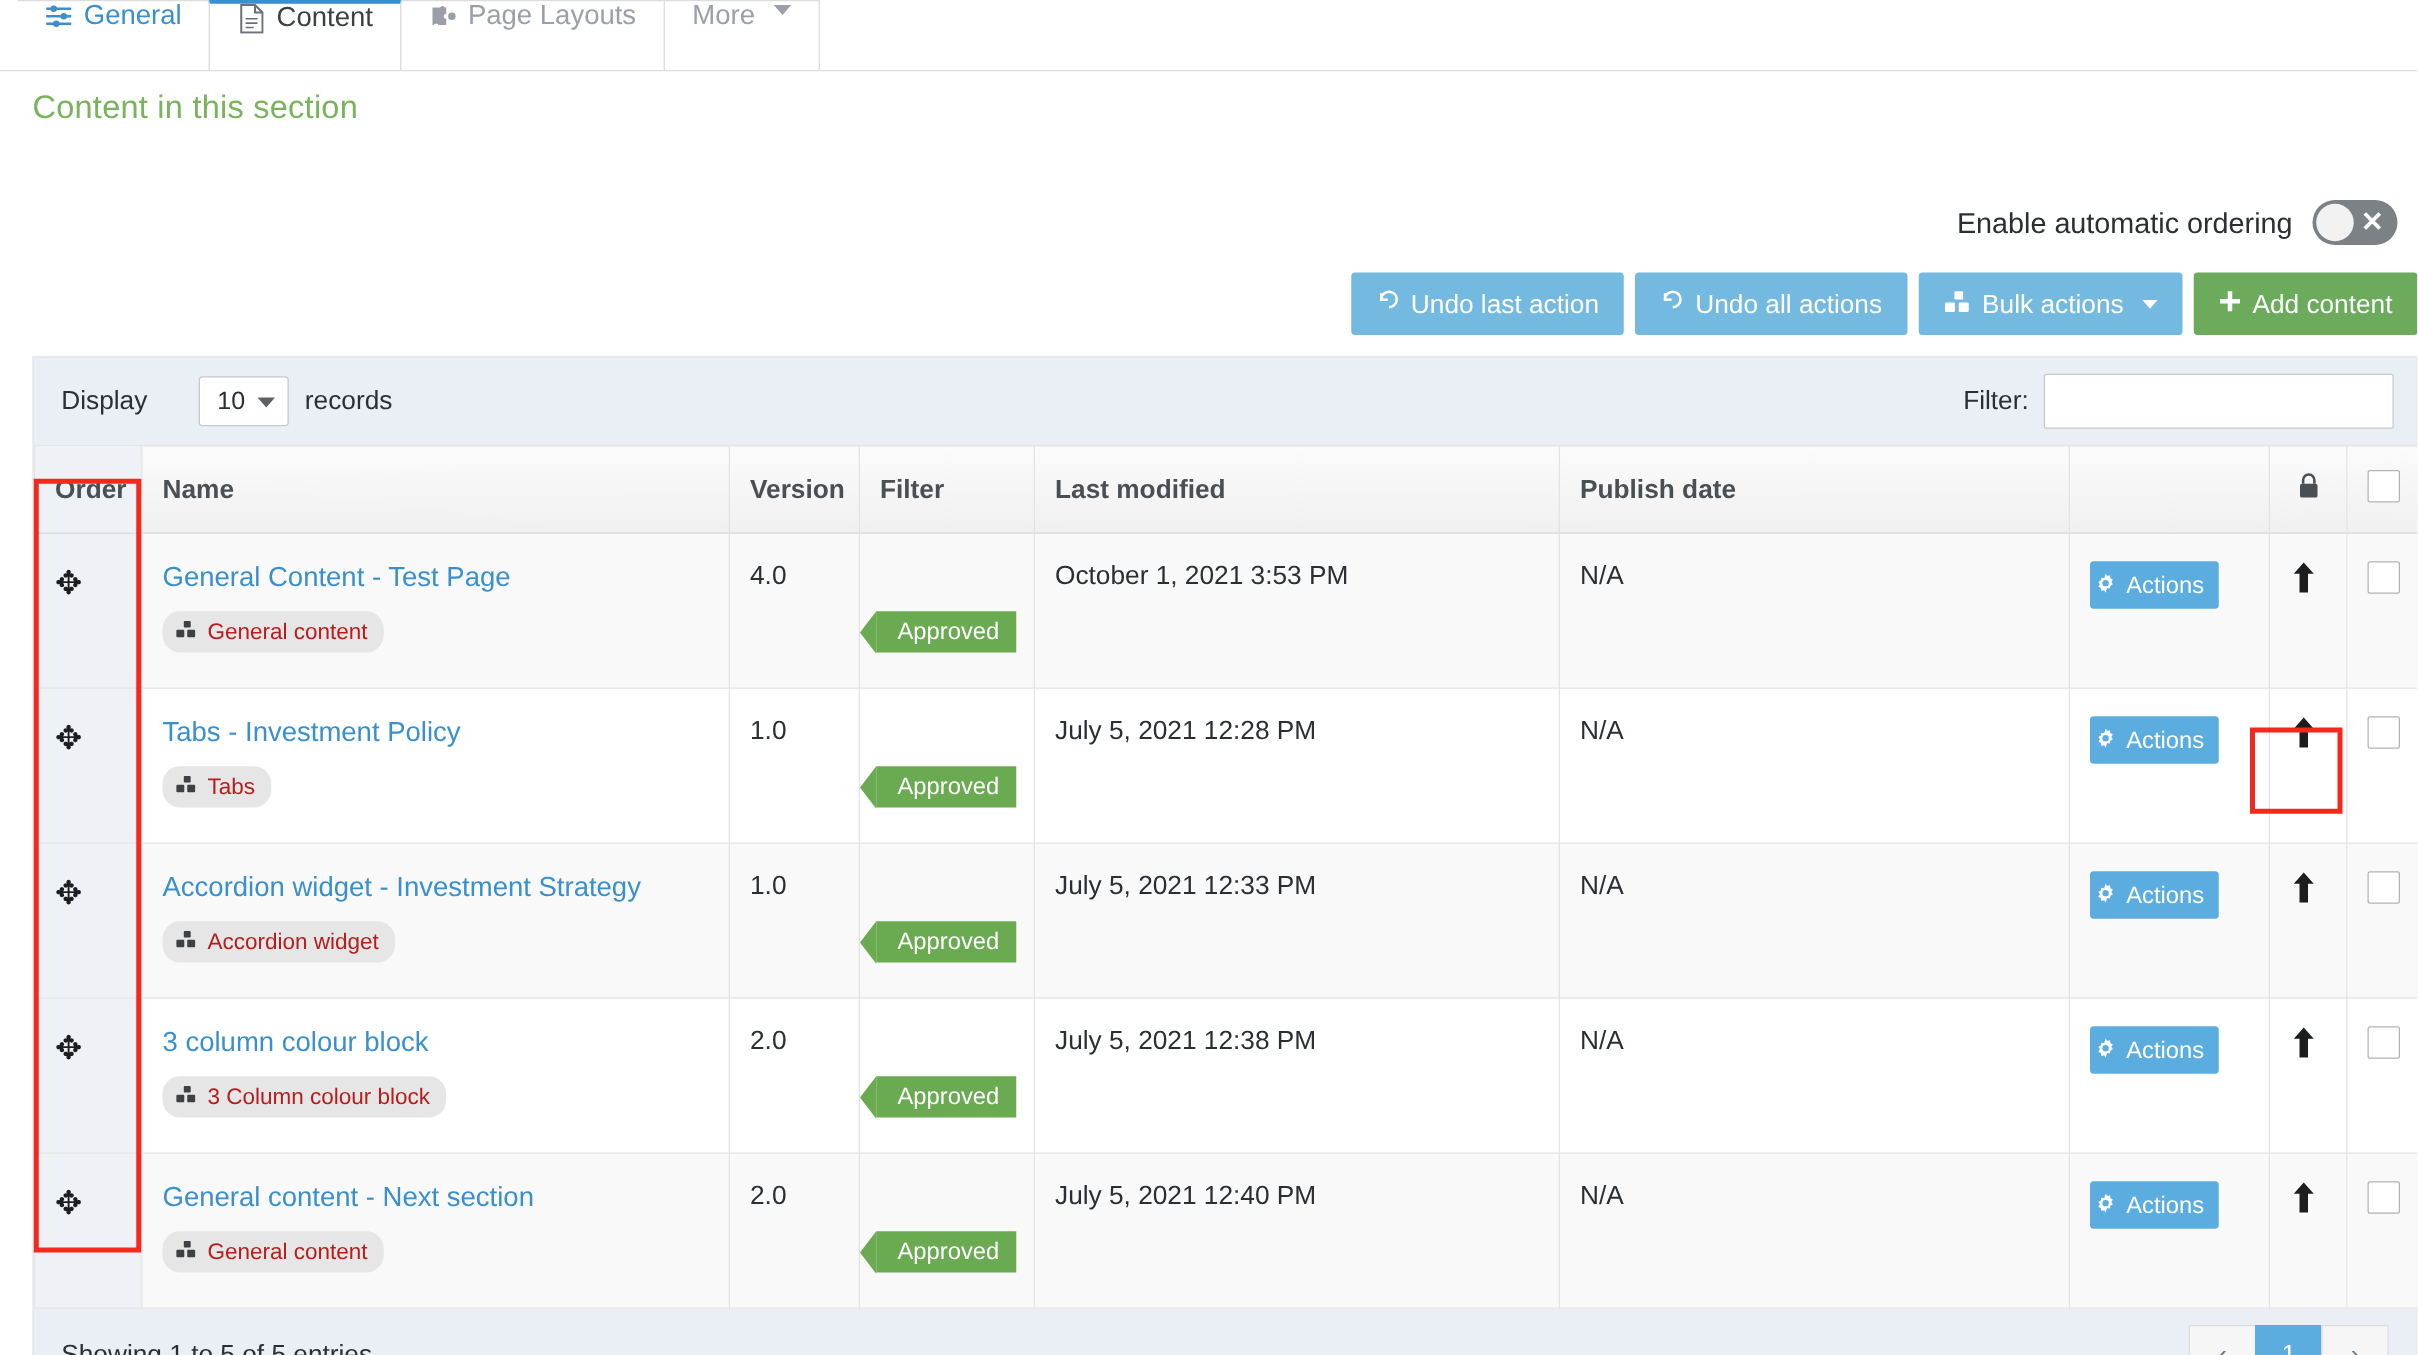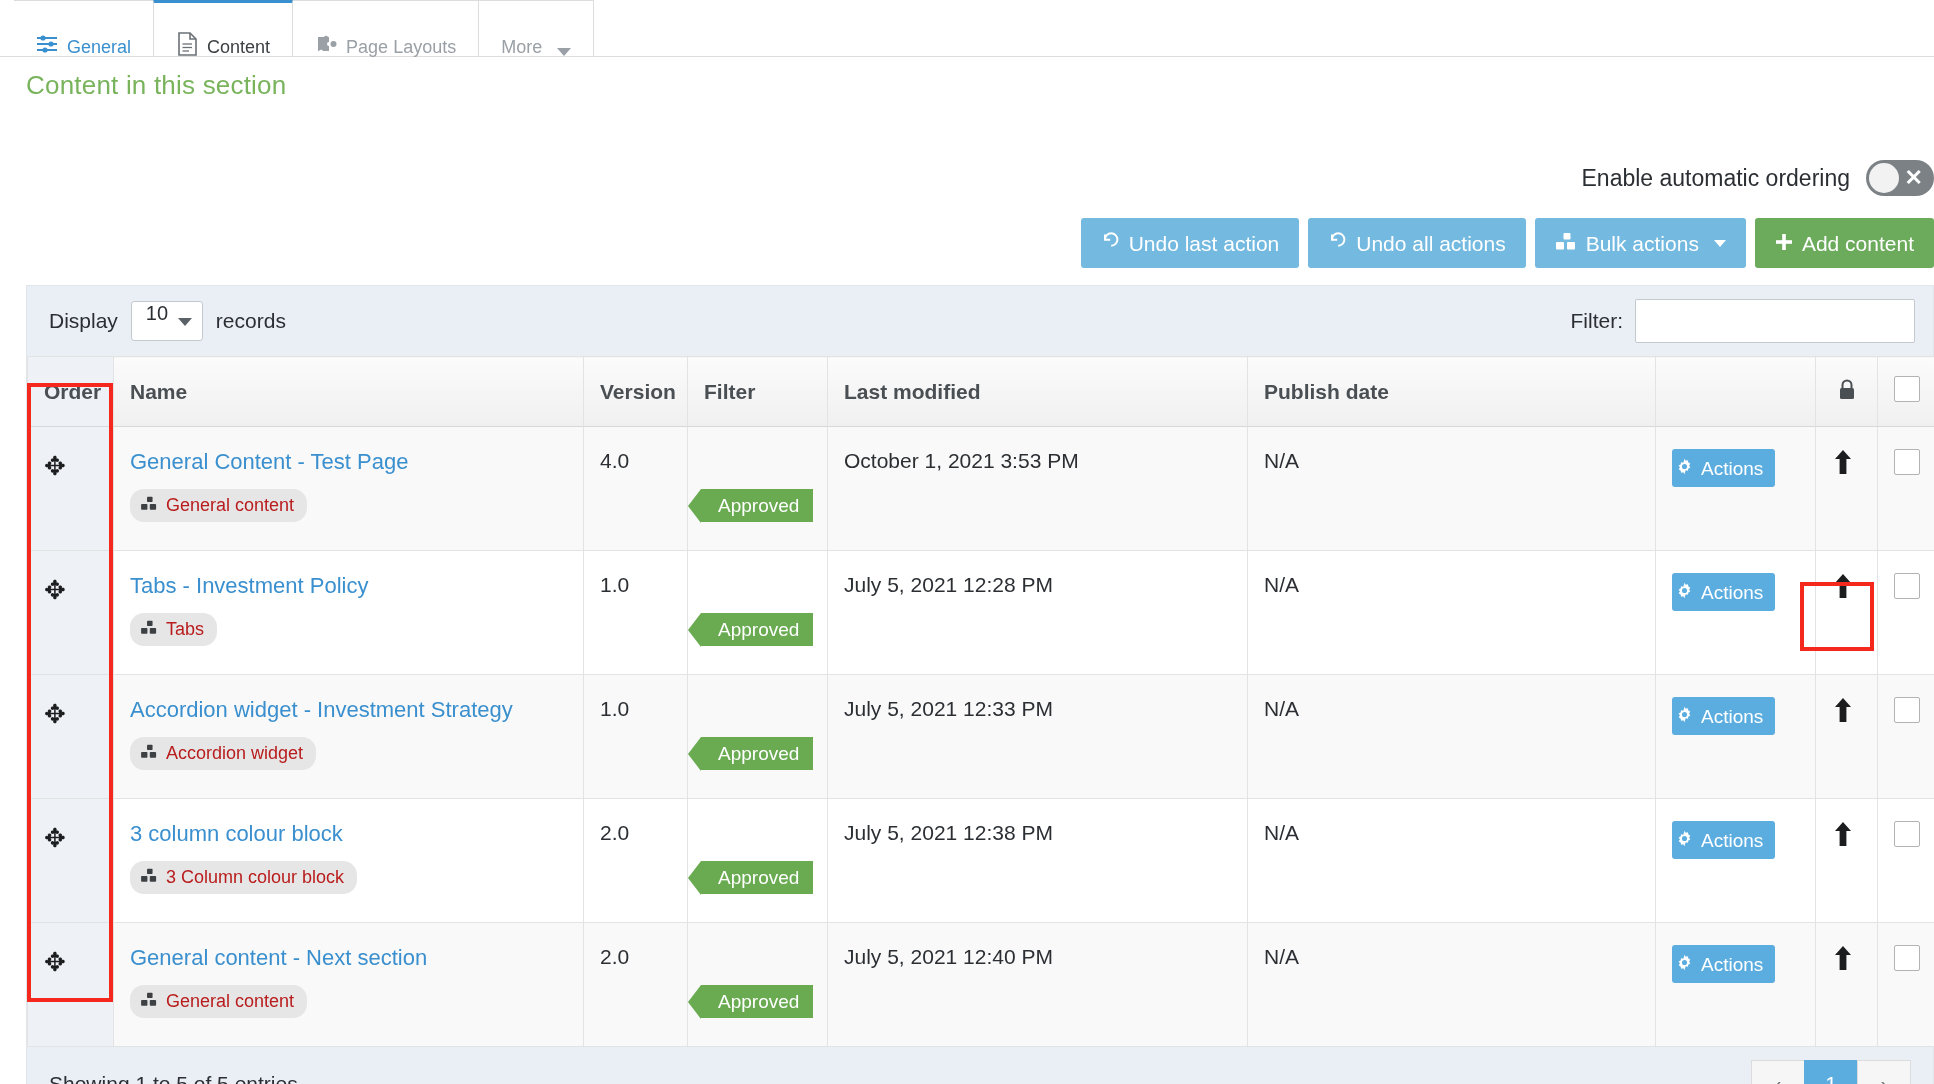--- a/index.html
+++ b/index.html
@@ -14,23 +14,23 @@
 
   
   .tabbar {
     position: absolute; left: 0; top: 0; width: 1934px; height: 57px;
     border-bottom: 1px solid #ddd;
     display: flex; align-items: flex-end;
     padding-left: 14px;
   }
   .tab {
     height: 56px;
-    display: flex; align-items: flex-end; gap: 9px;
+    display: flex; align-items: flex-start; gap: 9px;
     padding: 0 22px;
-    font-size: 18px;
+    font-size: 22px;
     border: 1px solid #ddd;
     border-bottom: none;
     background: #fff;
     color: #3a8fce;
     position: relative;
     margin-right: -1px;
     white-space: nowrap;
     line-height: 1;
   }
   .tab.inactive { color: #9aa0a6; background:#fff; }
@@ -50,21 +50,21 @@
   }
 
   
   .heading {
     position: absolute; left: 26px; top: 70px;
     font-size: 26px; color: #79b45d; font-weight: 400; letter-spacing: .2px;
   }
 
   
   .autoorder {
-    position:absolute; right: 0px; top: 160px;
+    position:absolute; right: 16px; top: 160px;
     display:flex; align-items:center; gap: 16px;
   }
   .autoorder .lbl { font-size: 23px; color: #2b2f33; }
   .toggle {
     width: 68px; height: 36px; border-radius: 18px; background: #7b8185;
     position: relative; display:flex; align-items:center;
   }
   .toggle .knob {
     position:absolute; left: 3px; top: 3px; width: 30px; height: 30px;
     border-radius: 50%; background: #f2f2f2;
@@ -98,23 +98,23 @@
     position:absolute; left: 26px; top: 285px; width: 1908px;
     background: #eaeff5;
     border: 1px solid #e1e6ec;
   }
   .panel-top {
     height: 70px; display:flex; align-items:center; justify-content: space-between;
     padding: 0 18px 0 22px;
   }
   .disp { display:flex; align-items:center; gap: 13px; font-size: 21px; color: #2b2f33; }
   .selwrap {
-    position: relative; display:inline-flex; align-items:flex-start;
+    position: relative; display:inline-flex; align-items:center;
     height: 40px; background:#fff; border:1px solid #c3c9d0; border-radius:3px;
-    padding: 0 30px 0 14px; font-size: 20px; color:#2b2f33; min-width: 72px;
+    padding: 0 30px 0 14px; font-size: 20px; color:#2b2f33; min-width: 72px; margin-left: 28px;
   }
   .selwrap .scaret {
     position:absolute; right: 10px; top: 50%; margin-top:-3px;
     width:0;height:0;border-left:7px solid transparent;border-right:7px solid transparent;
     border-top:8px solid #5a6268;
   }
   .filterwrap { display:flex; align-items:center; gap: 12px; font-size: 21px; color:#2b2f33; }
   .filterinput {
     width: 280px; height: 44px; background:#fff; border:1px solid #c3c9d0; border-radius:2px;
     font-size: 20px; padding: 0 10px; font-family:"Liberation Sans",sans-serif;

